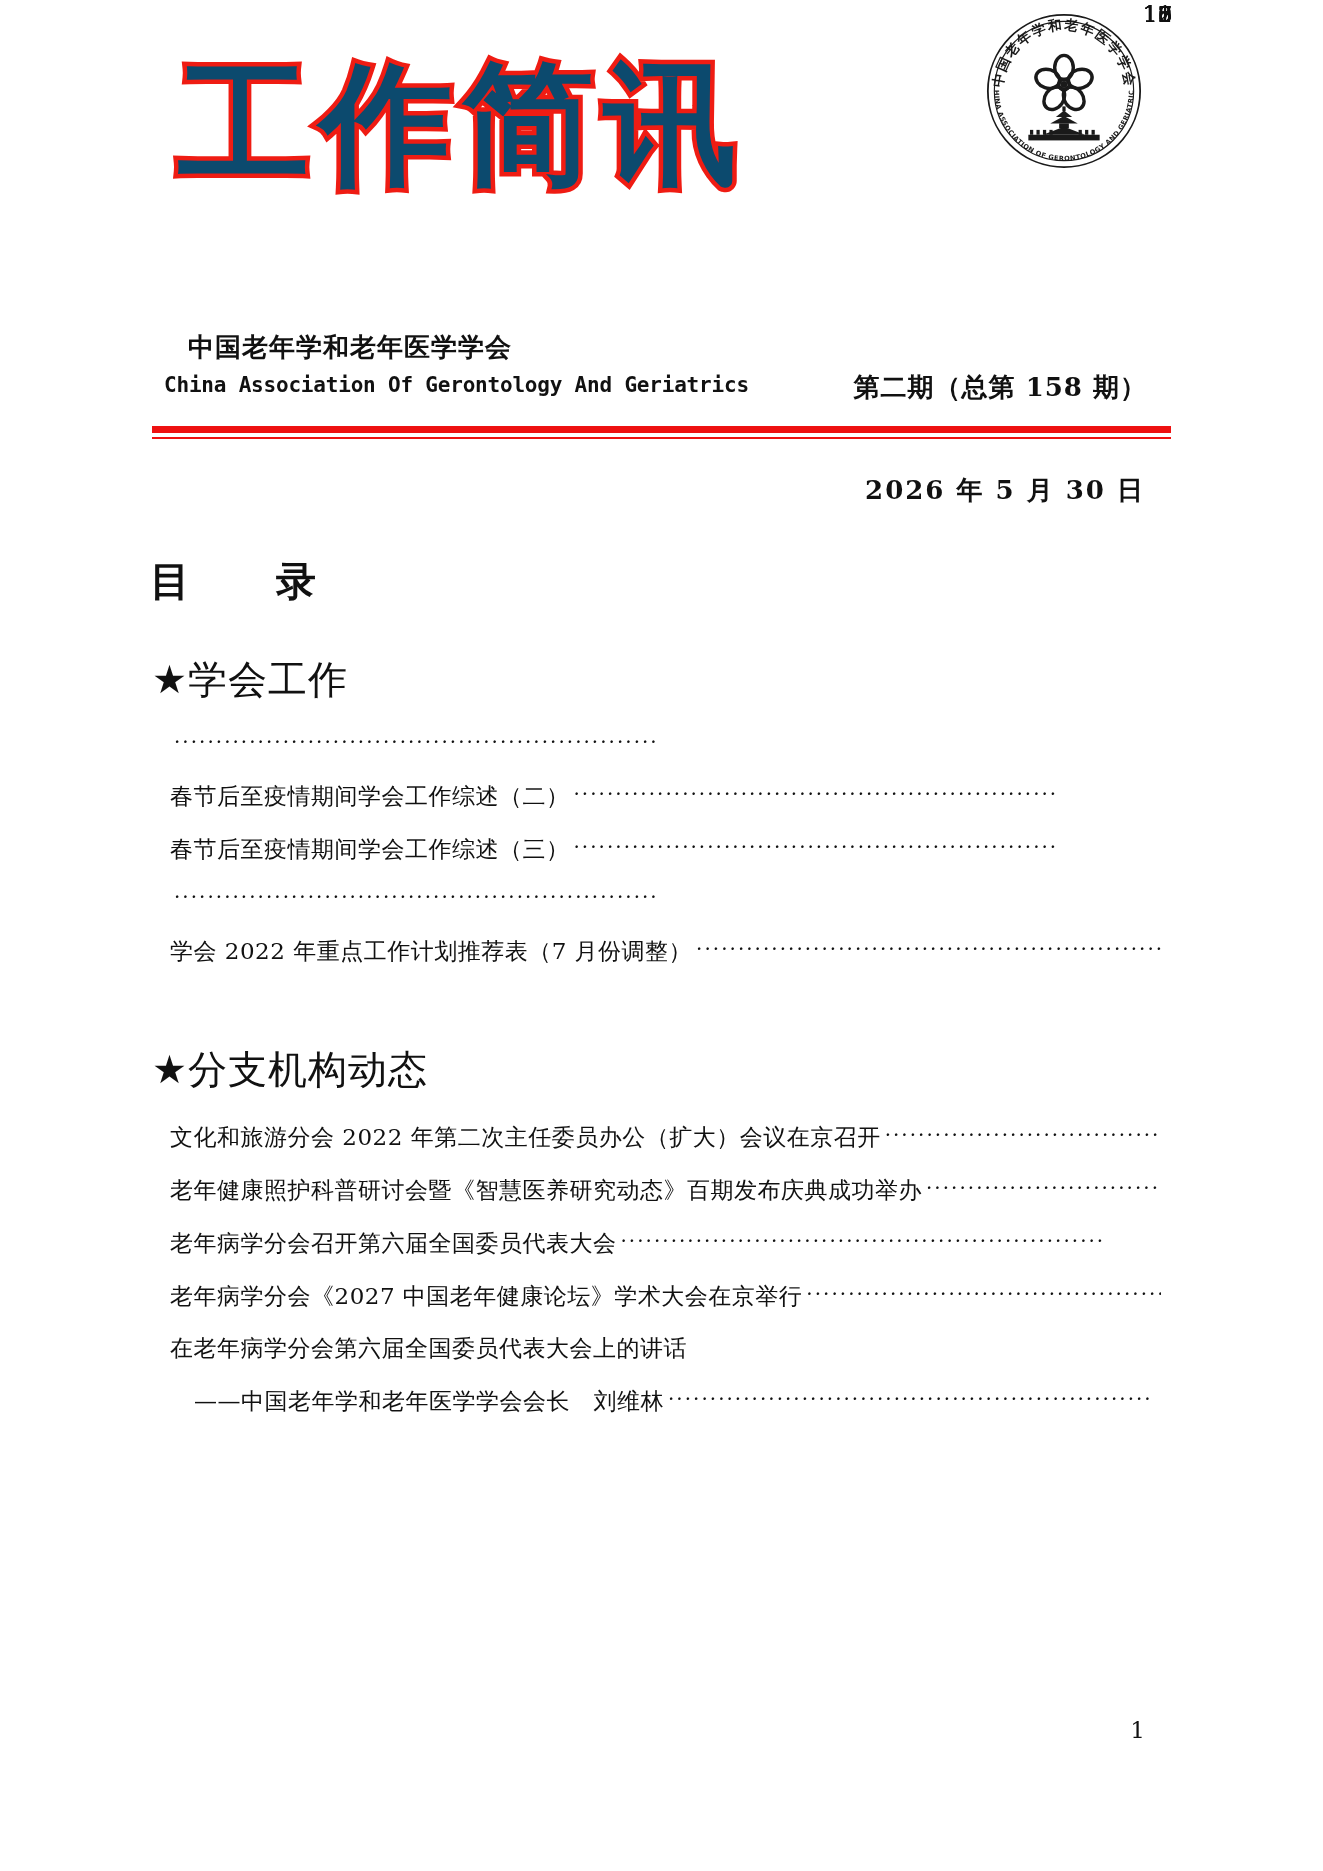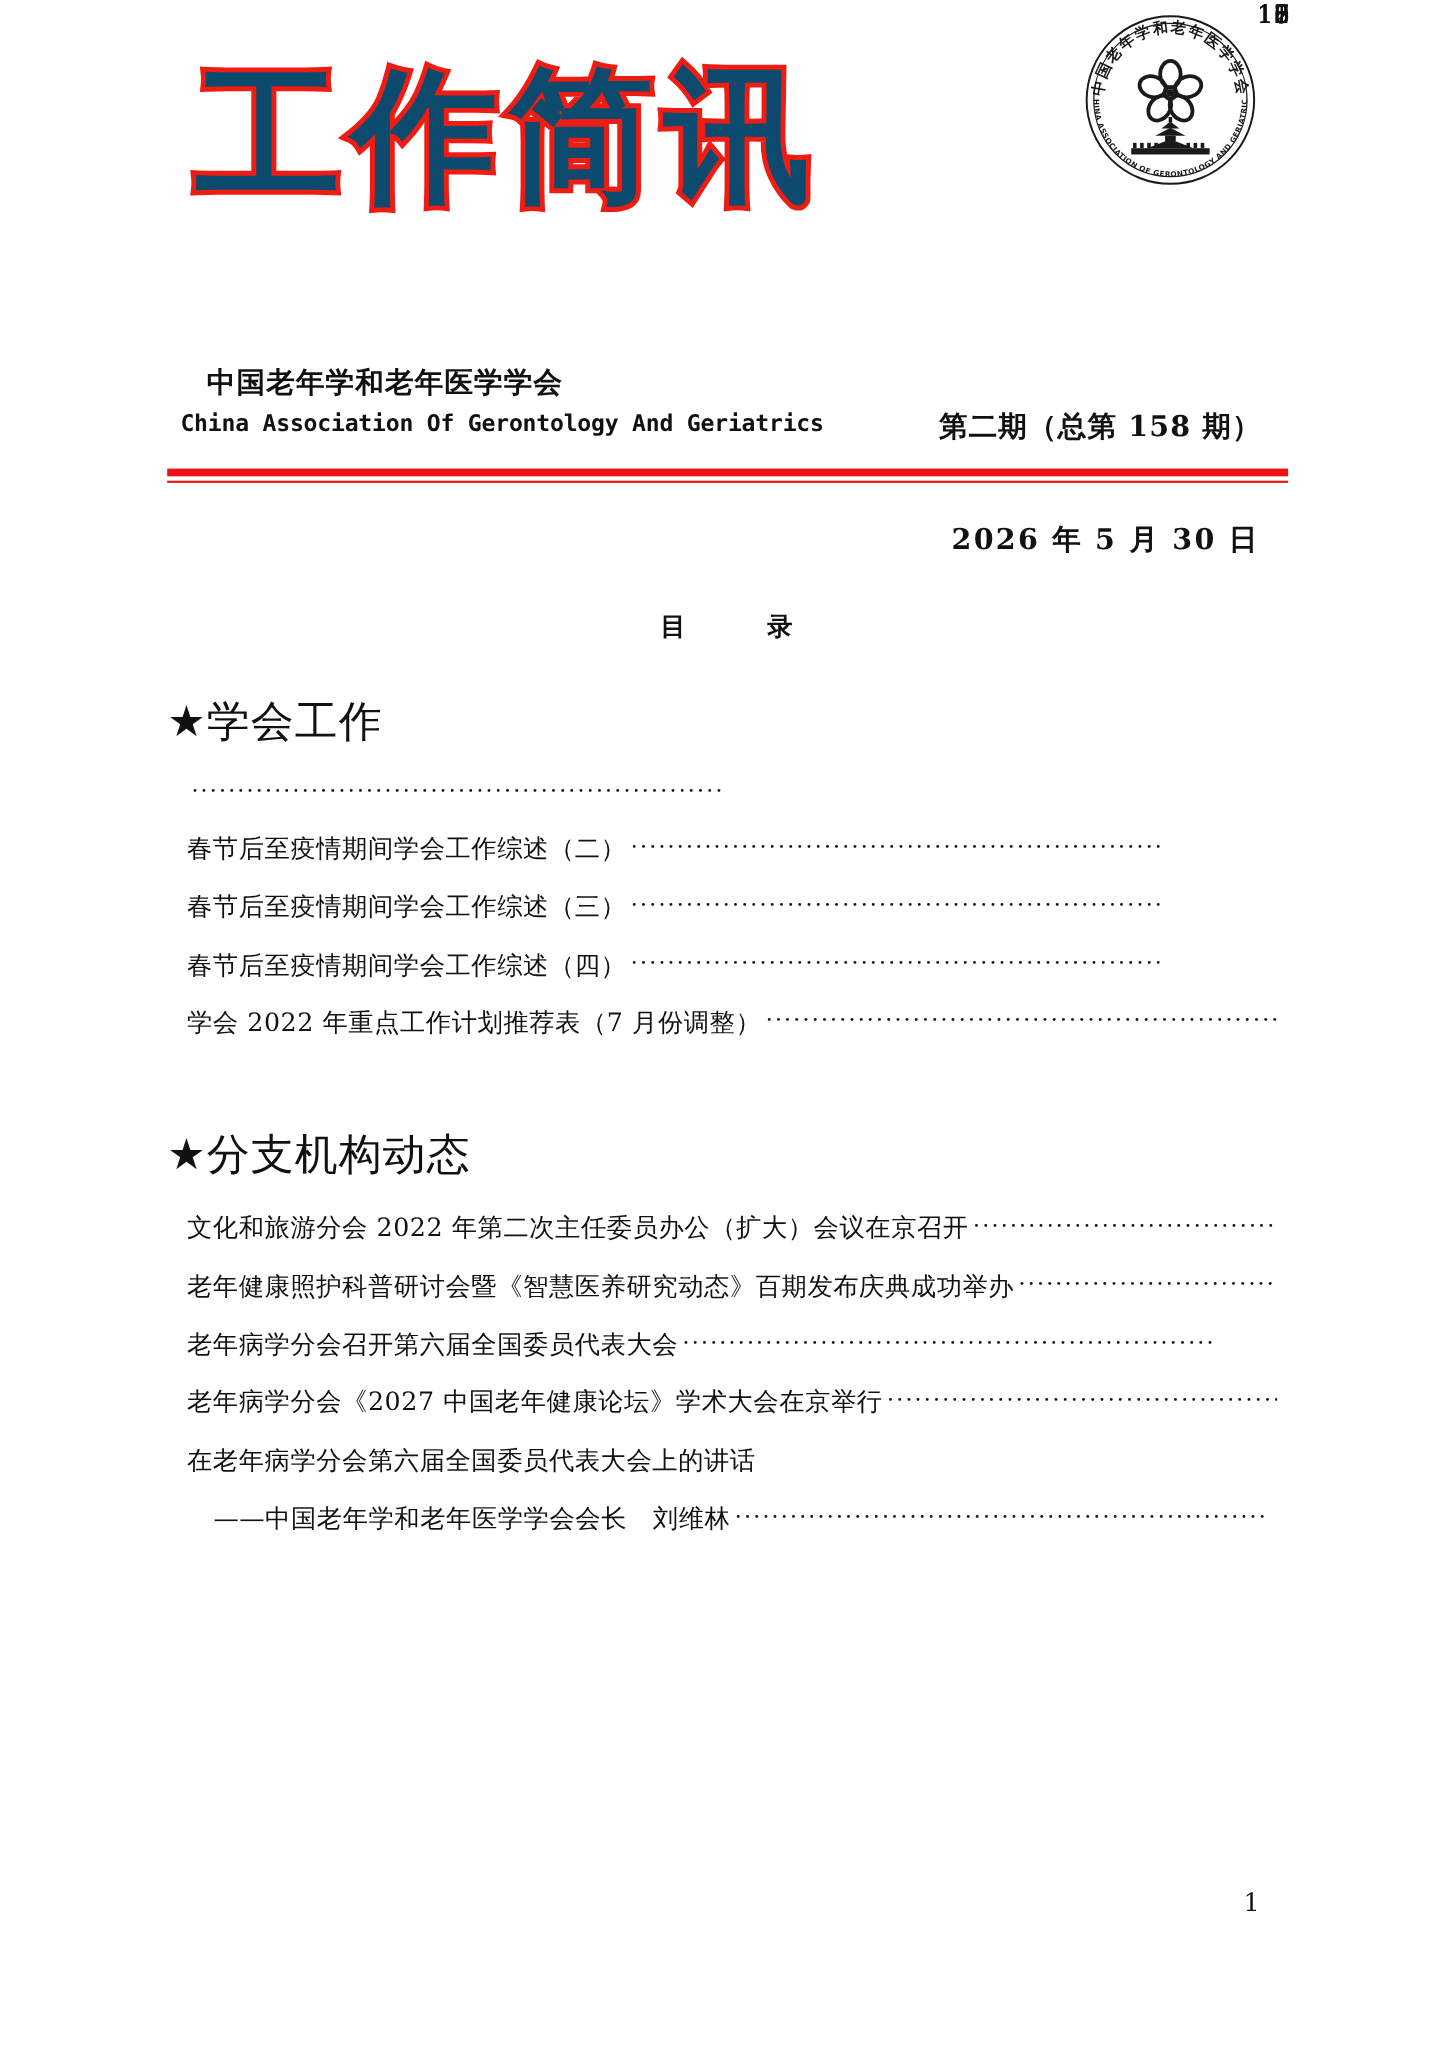--- a/index.html
+++ b/index.html
@@ -109,24 +109,23 @@
     padding-right: 28px;
     margin-top: 34px;
     font-family: "DejaVu Serif", "Liberation Serif", serif;
     font-size: 26px;
     font-weight: 600;
     letter-spacing: 2px;
   }
 
   
   .toc-heading {
-    text-align: center;
     margin-top: 46px;
     font-family: "DejaVu Sans", "Liberation Sans", sans-serif;
-    font-size: 23px;
+    font-size: 40px;
     font-weight: 700;
     letter-spacing: 2px;
   }
   .toc-heading .sp { display: inline-block; width: 52px; }
 
   
   .section { margin-top: 44px; }
   .section.second { margin-top: 66px; }
 
   .section-title {
@@ -266,21 +265,20 @@
       <span class="page">3</span>
     </div>
 
     <div class="toc-entry">
       <span class="label">春节后至疫情期间学会工作综述（三）</span>
       <span class="leader">··························································</span>
       <span class="page">5</span>
     </div>
 
     <div class="toc-entry">
-      <span class="label">春节后至疫情期间学会工作综述（四）</span>
       <span class="leader">··························································</span>
       <span class="page">7</span>
     </div>
 
     <div class="toc-entry">
       <span class="label">学会 2022 年重点工作计划推荐表（7 月份调整）</span>
       <span class="leader">··························································</span>
       <span class="page">10</span>
     </div>
   </div>

